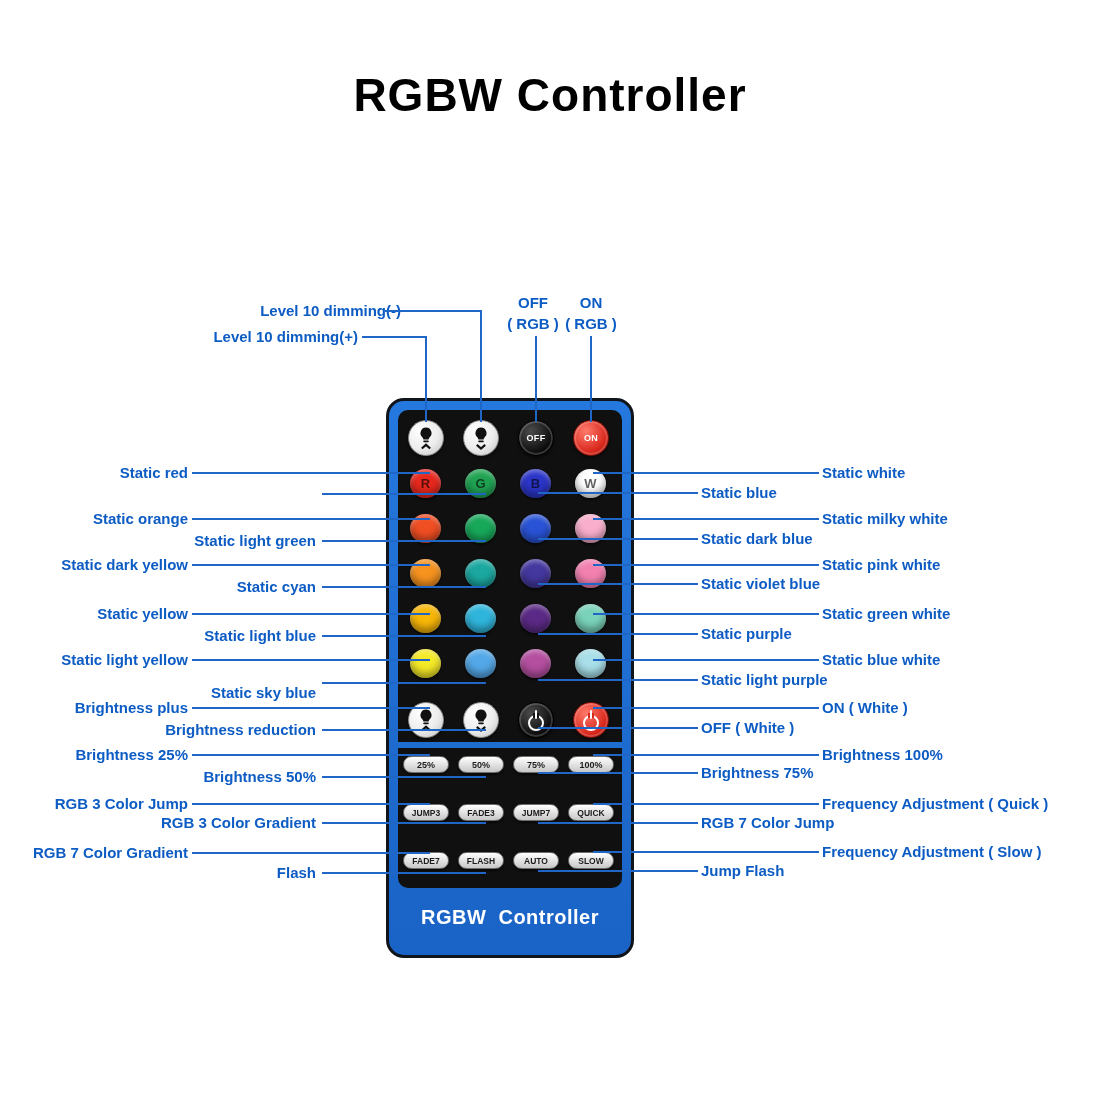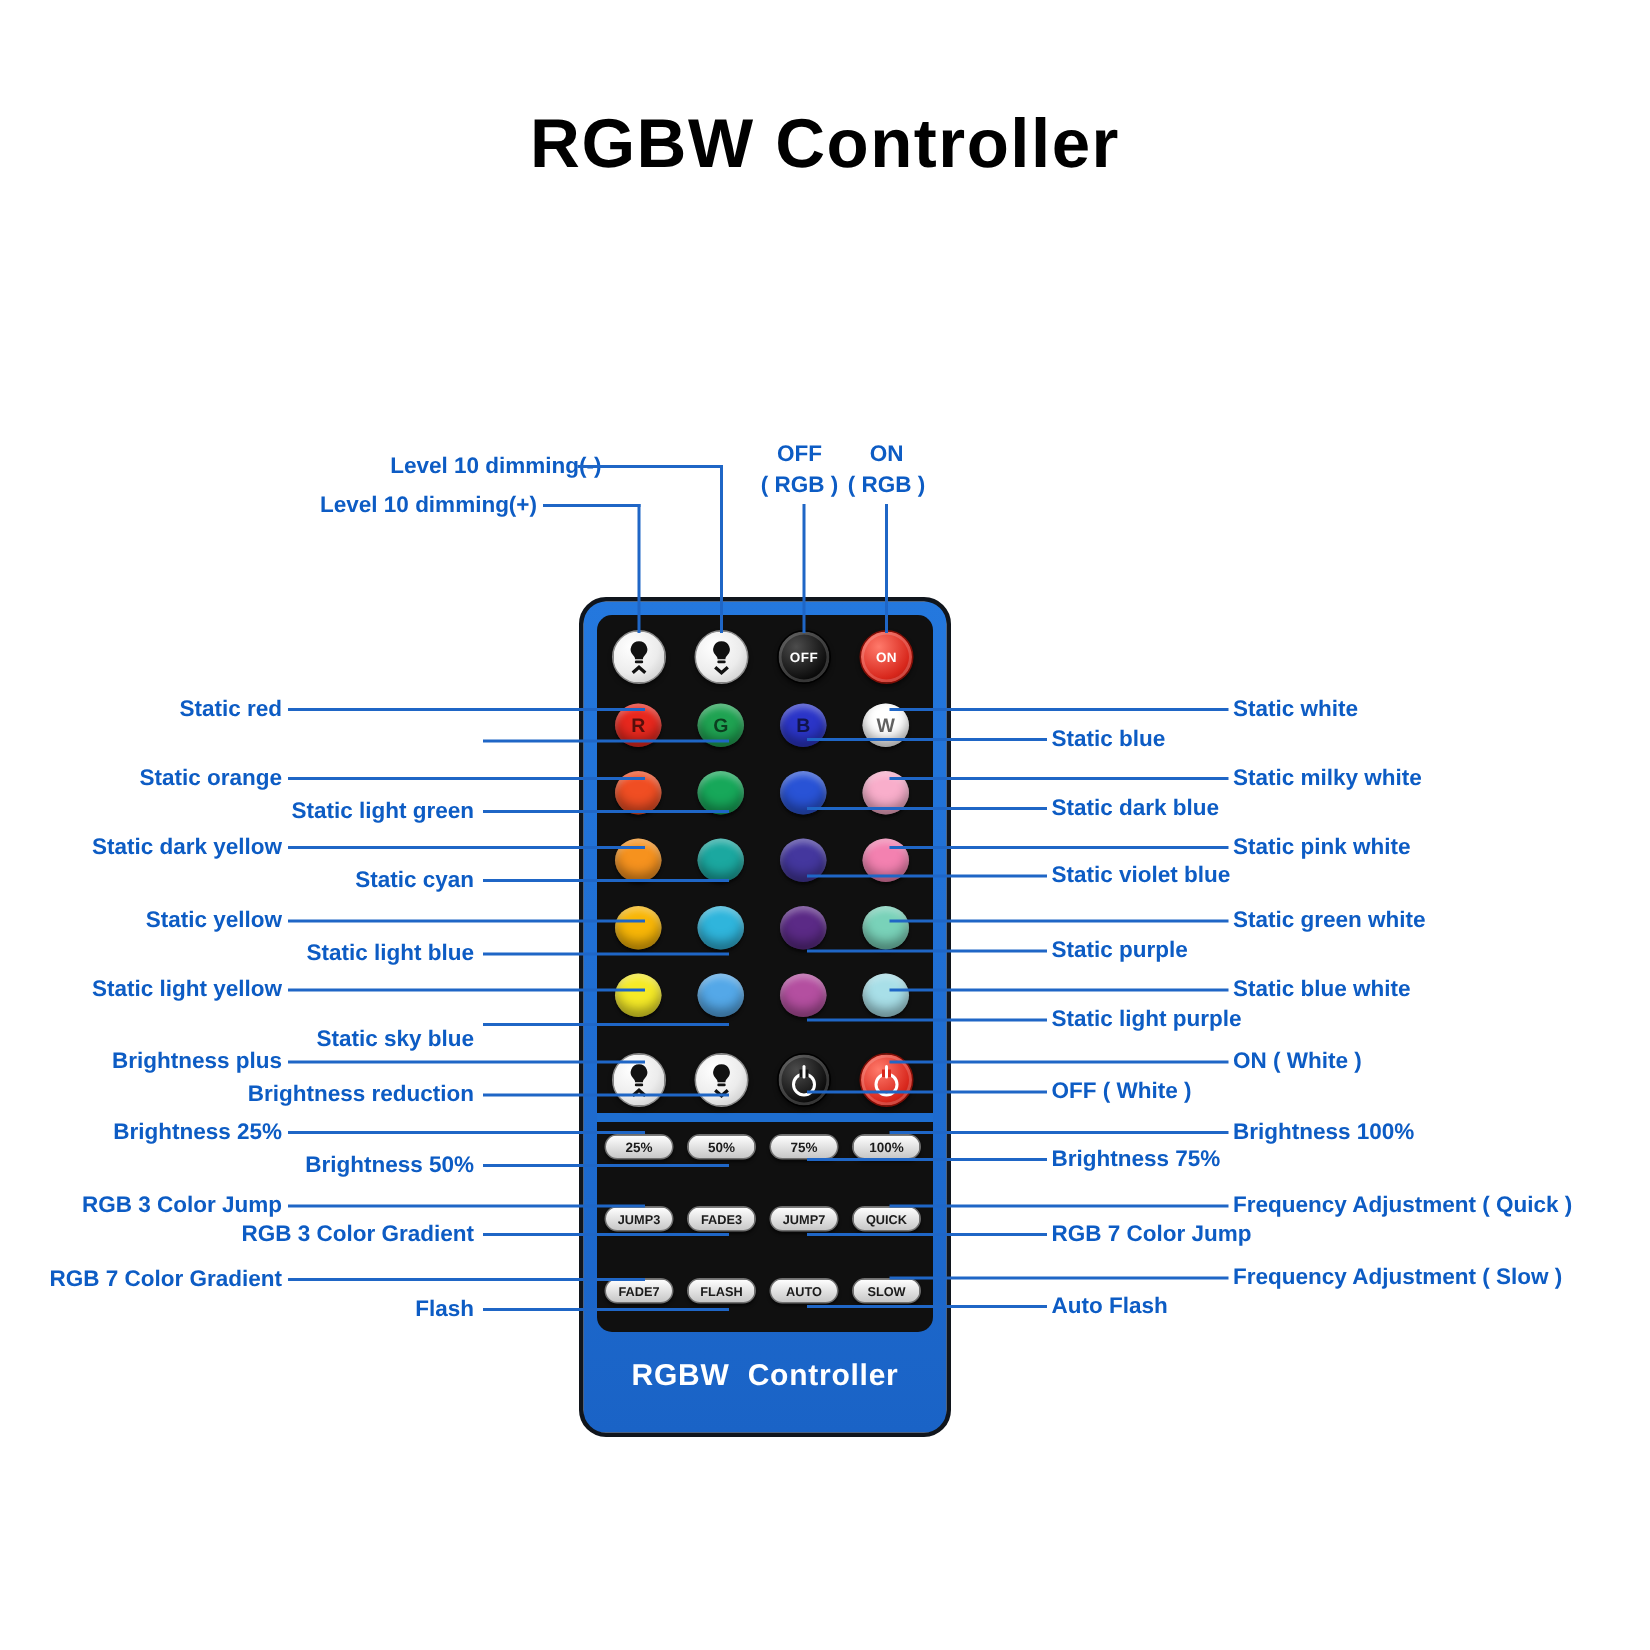--- a/index.html
+++ b/index.html
@@ -272,16 +272,16 @@
 
   <div class="lbl" style="left:822px;top:794px;">Frequency Adjustment ( Quick )</div>
   <div class="ln" style="left:593px;top:803px;width:226px;"></div>
 
   <div class="lbl" style="left:701px;top:813px;">RGB 7 Color Jump</div>
   <div class="ln" style="left:538px;top:822px;width:160px;"></div>
 
   <div class="lbl" style="left:822px;top:842px;">Frequency Adjustment ( Slow )</div>
   <div class="ln" style="left:593px;top:851px;width:226px;"></div>
 
-  <div class="lbl" style="left:701px;top:861px;">Auto Flash</div>
+  <div class="lbl" style="left:701px;top:861px;">Jump Flash</div>
   <div class="ln" style="left:538px;top:870px;width:160px;"></div>
 
 </div>
 
 </body></html>

